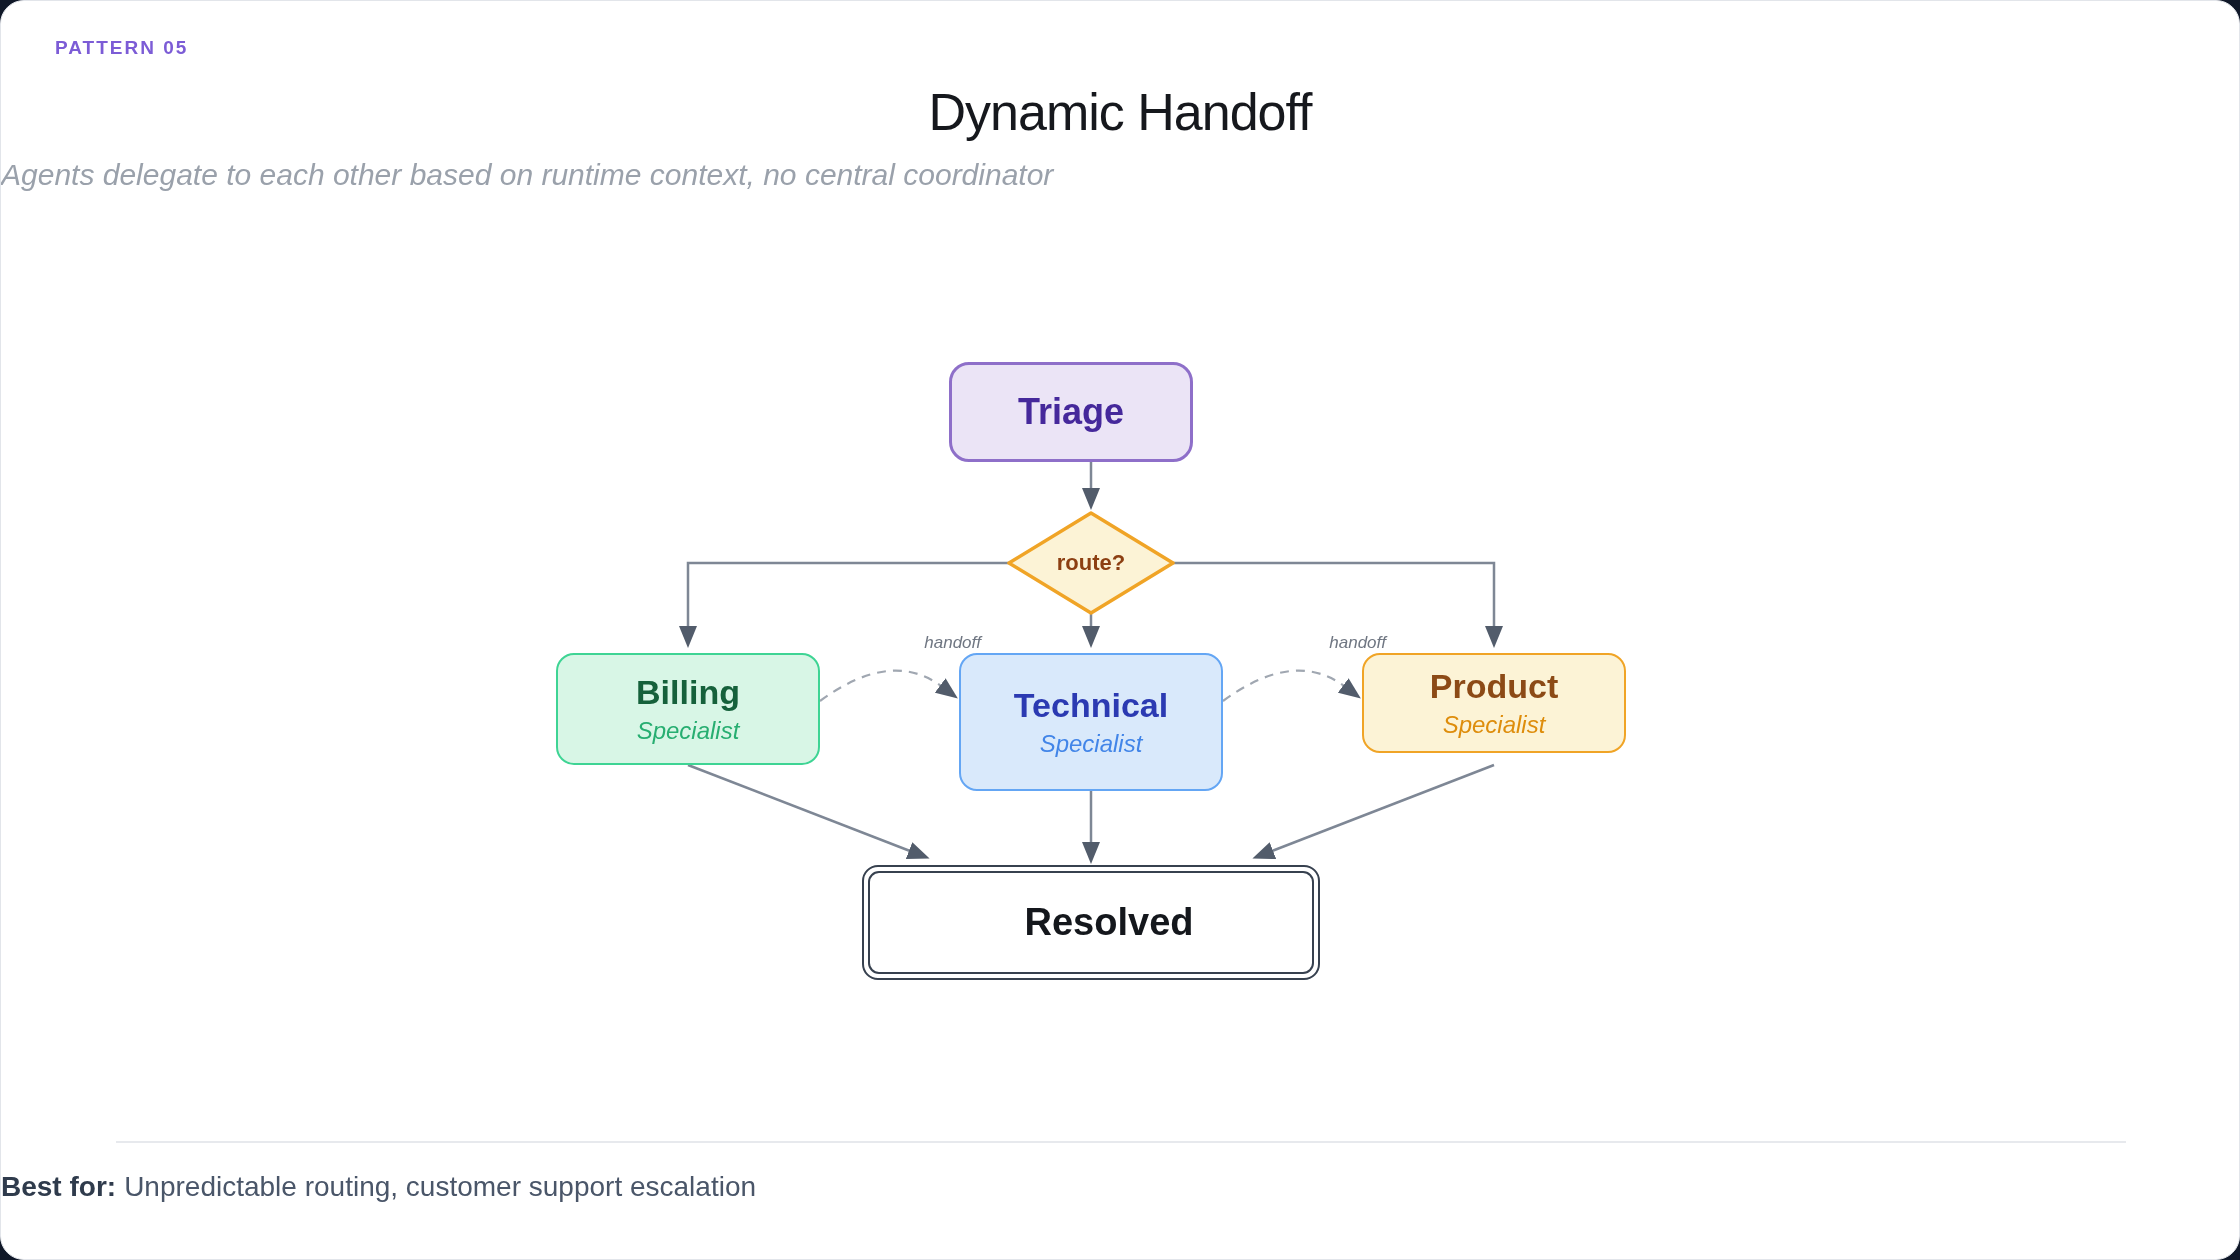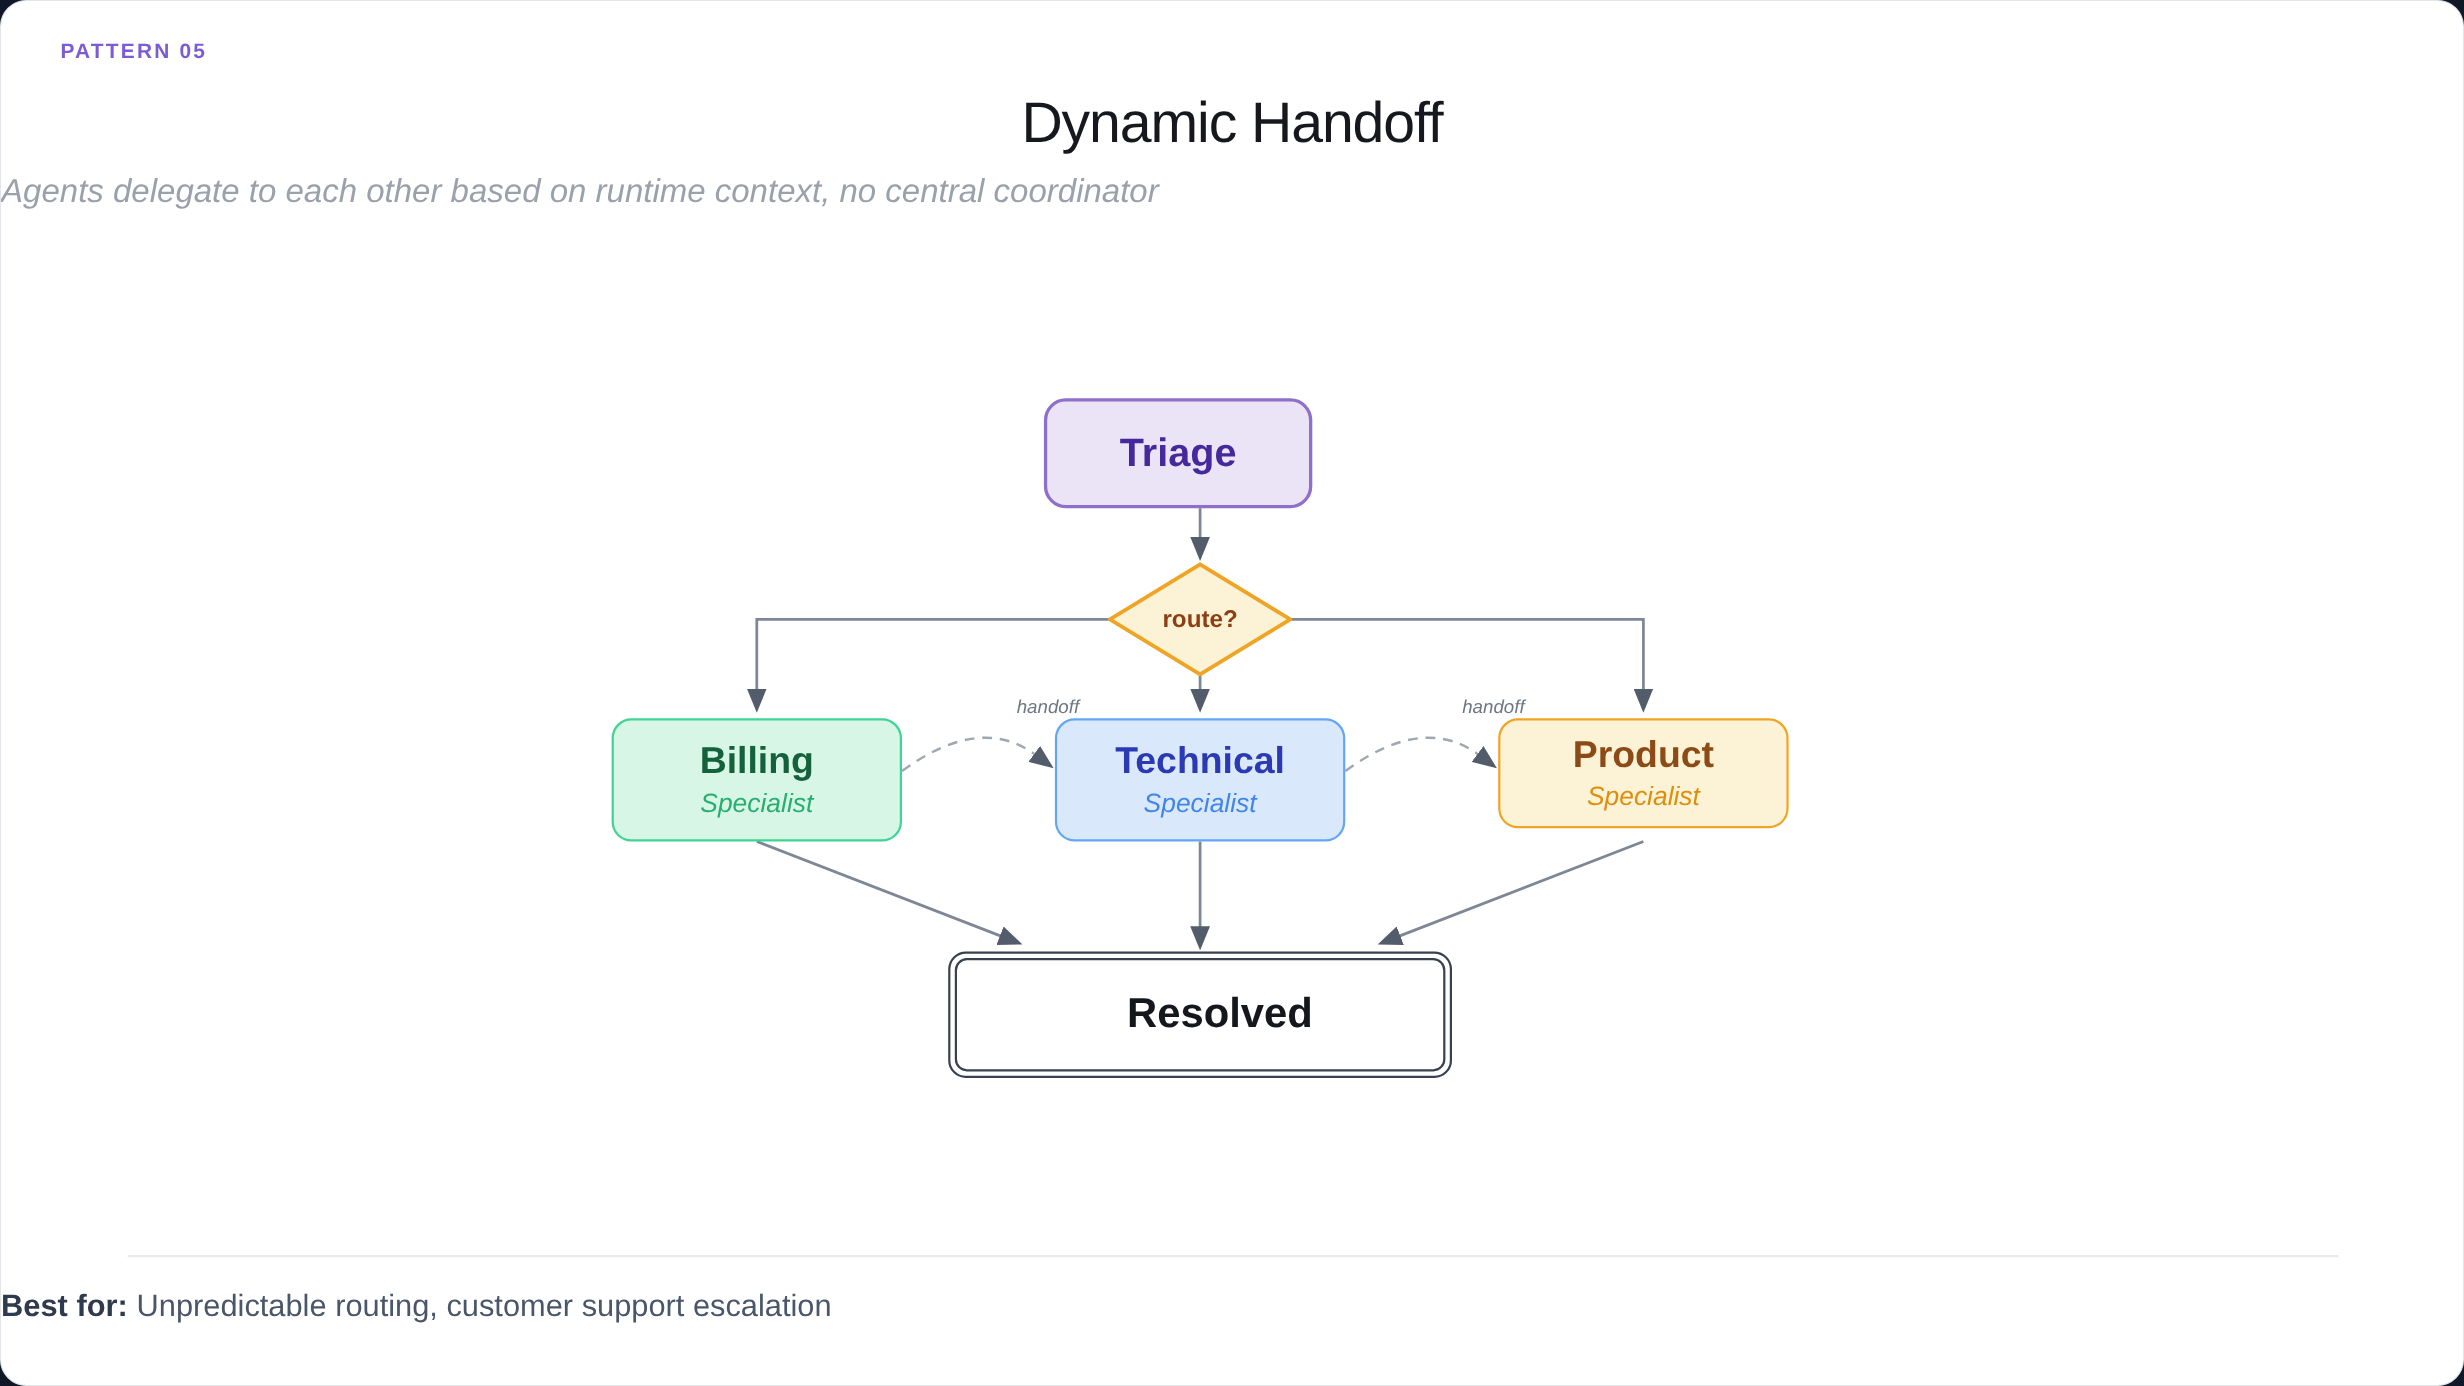--- a/index.html
+++ b/index.html
@@ -32,21 +32,21 @@
     background:#EBE4F6;border:3px solid #8E6FC9;border-radius:20px;
   }
   .triage .name{font-size:36px;color:#45289B;}
   .billing{
     left:555px;top:652px;width:264px;height:112px;
     background:#D8F6E6;border:2.5px solid #3ED494;border-radius:18px;
   }
   .billing .name{font-size:34px;color:#15613B;}
   .billing .role{font-size:24px;color:#27AE71;}
   .technical{
-    left:958px;top:652px;width:264px;height:112px;
+    left:958px;top:652px;width:264px;height:138px;
     background:#D9E9FB;border:2.5px solid #64A6F4;border-radius:18px;
   }
   .technical .name{font-size:34px;color:#2B3AB2;}
   .technical .role{font-size:24px;color:#4285E8;}
   .product{
     left:1361px;top:652px;width:264px;height:100px;
     background:#FCF3D6;border:2.5px solid #F0A426;border-radius:18px;
   }
   .product .name{font-size:34px;color:#8C4A16;}
   .product .role{font-size:24px;color:#DE8D0C;}

